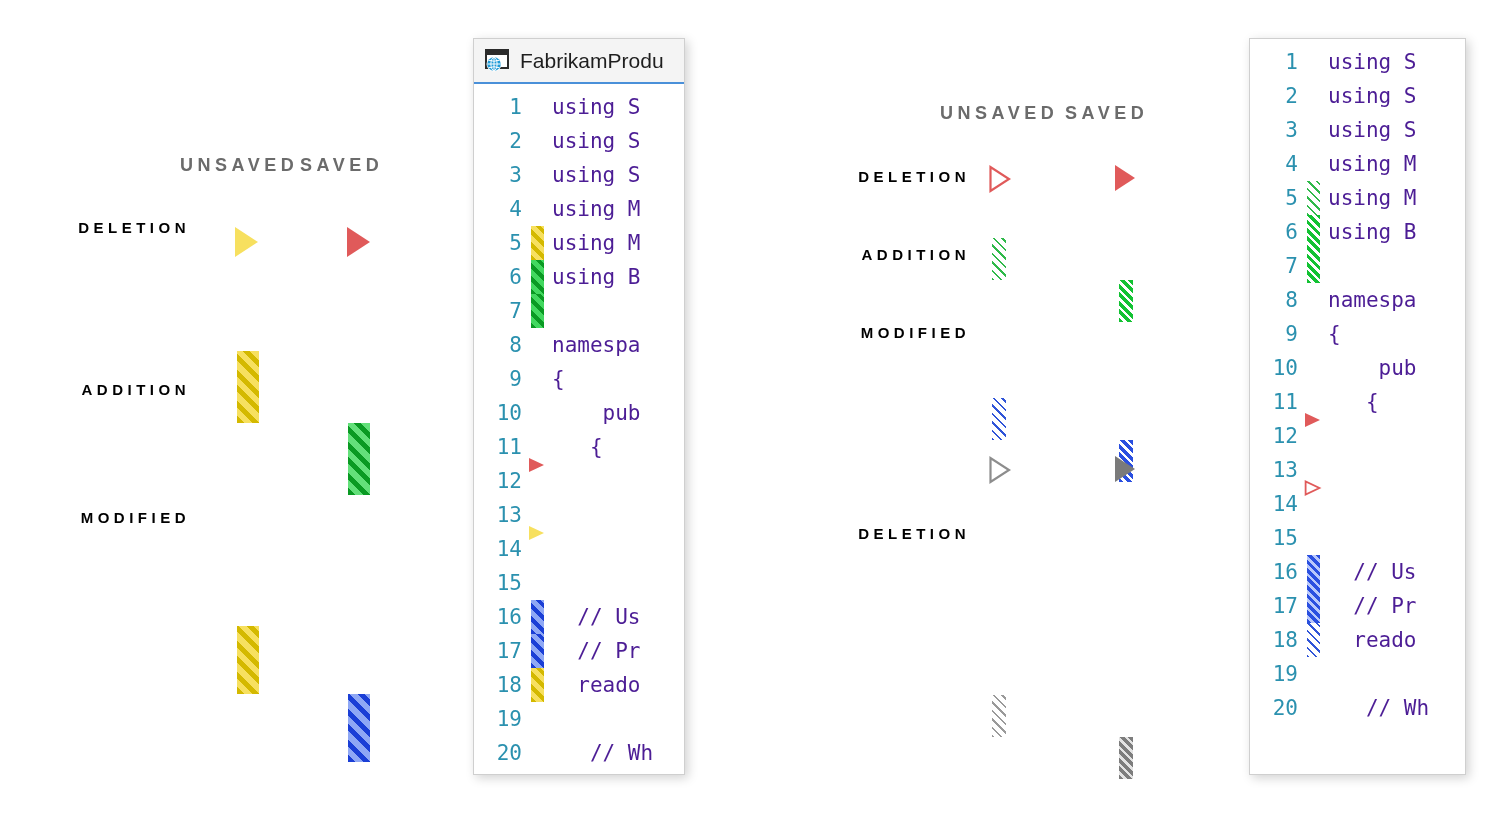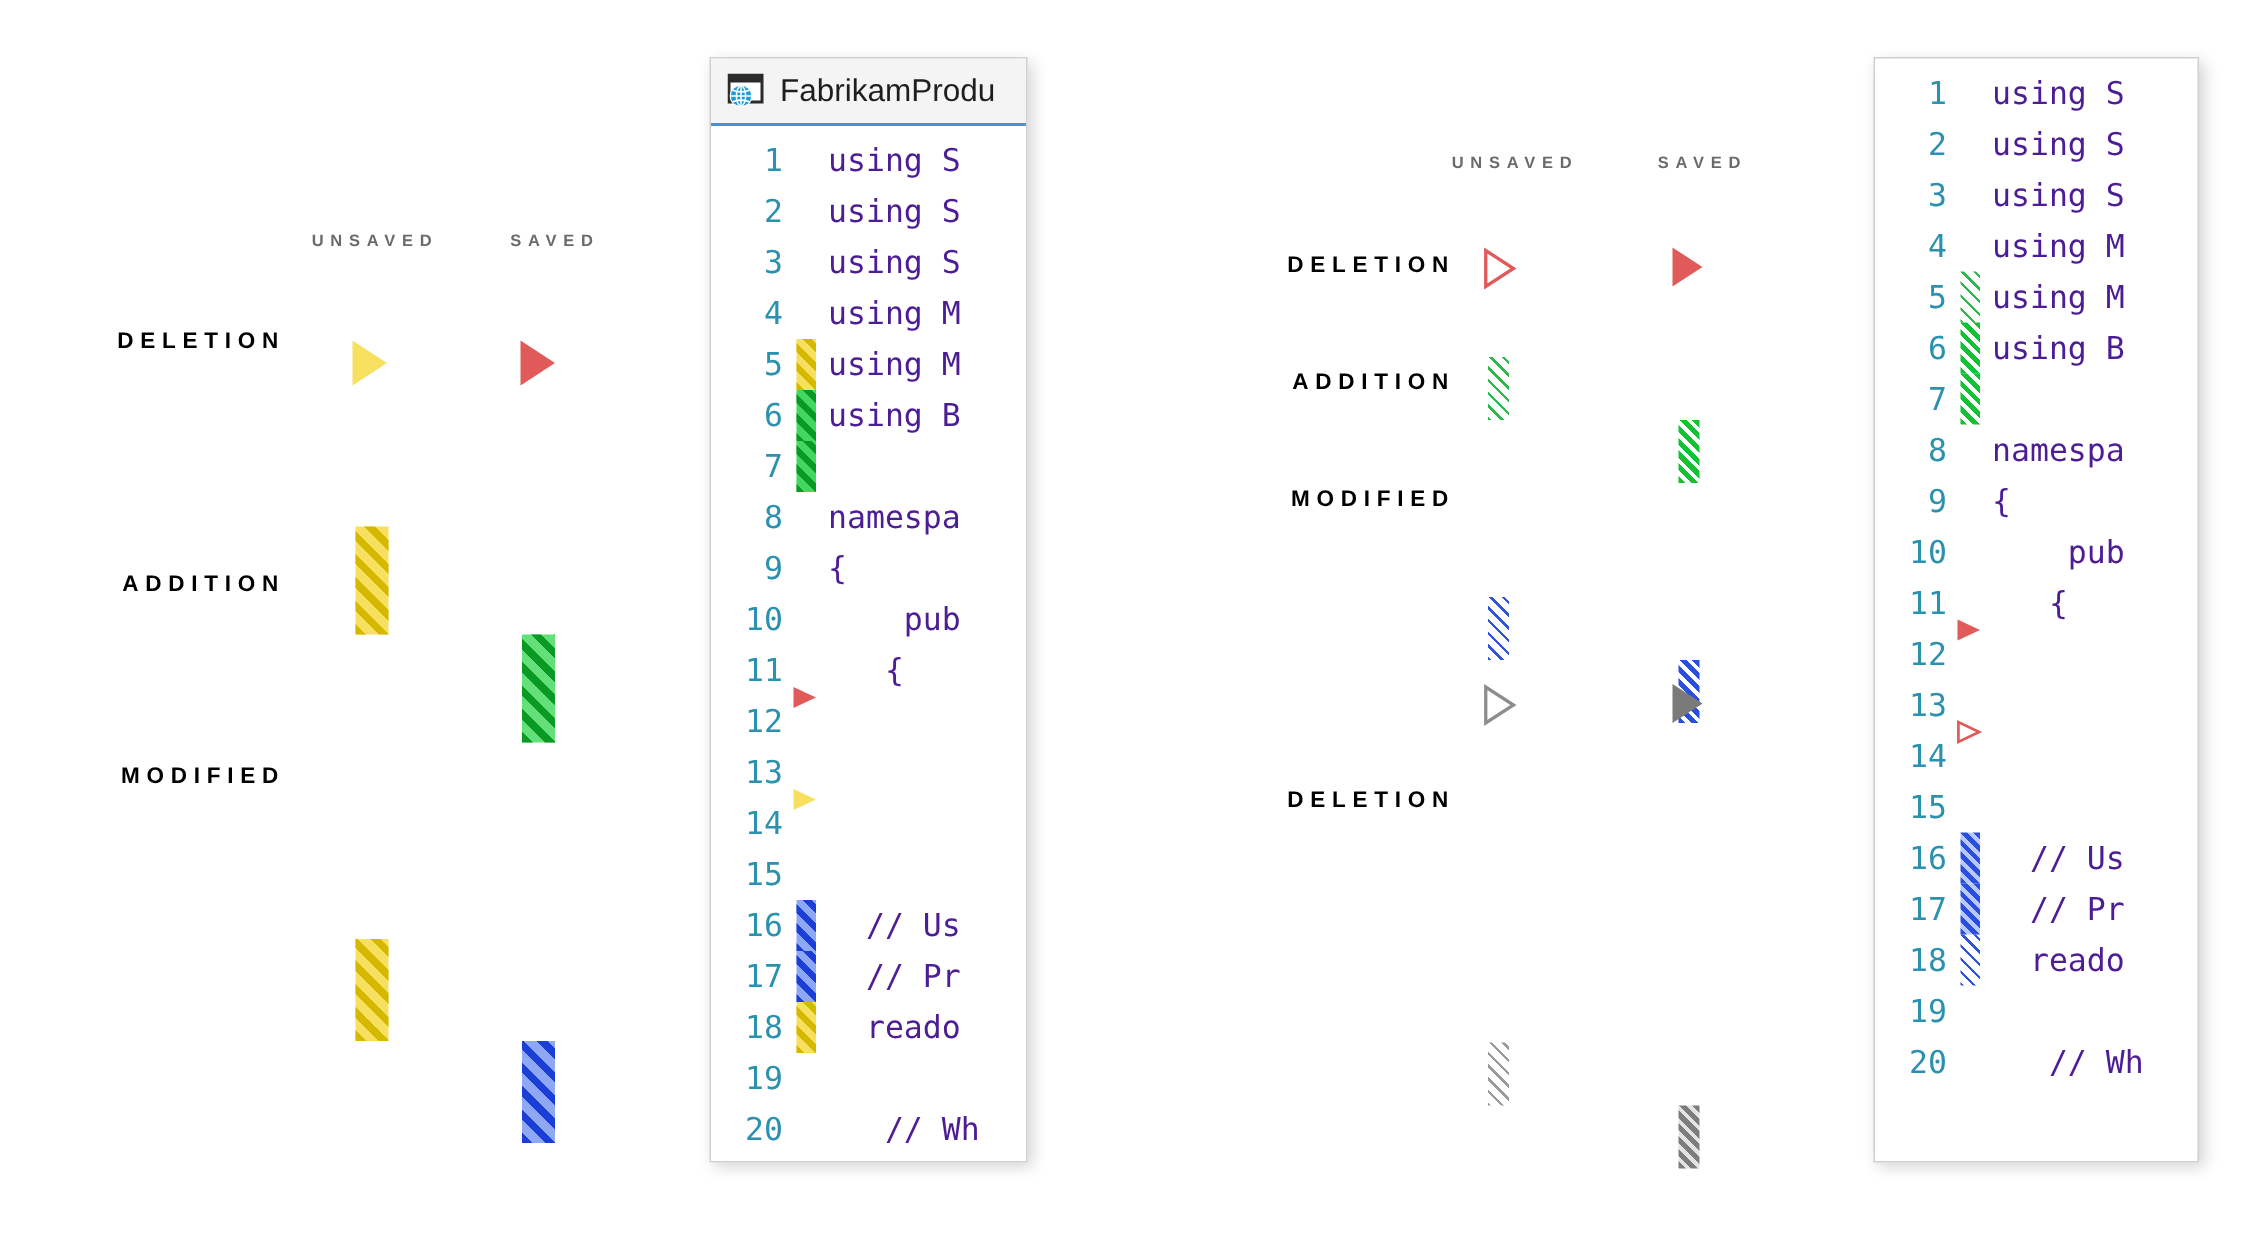--- a/index.html
+++ b/index.html
@@ -9,25 +9,24 @@
     font-family:"Liberation Sans", sans-serif;
     overflow:hidden;
     position:relative;
   }
   .stage{position:absolute;left:0;top:0;width:1510px;height:826px;}
 
   
   .legend{position:absolute;}
   .legend .col-head{
     position:absolute;
-    font-size:11px;
+    font-size:18px;
     font-weight:bold;
     letter-spacing:4.5px;
     color:#6b6b6b;
-    text-align:center;
     white-space:nowrap;
   }
   .legend .row-label{
     position:absolute;
     font-size:15px;
     font-weight:bold;
     letter-spacing:4.5px;
     color:#000000;
     white-space:nowrap;
     text-align:right;

